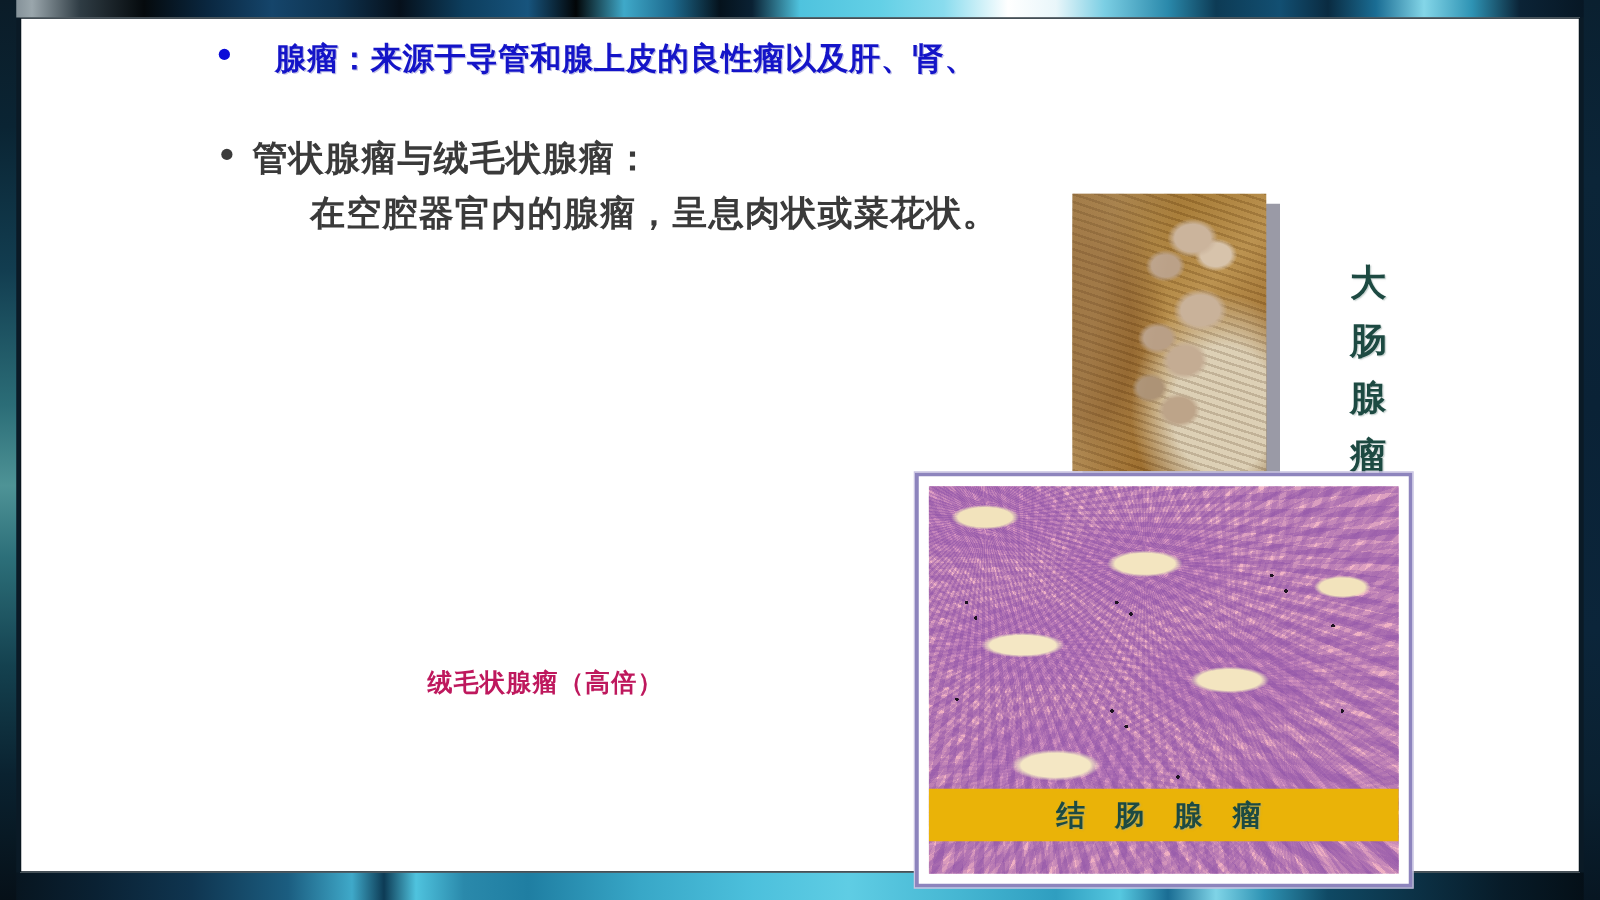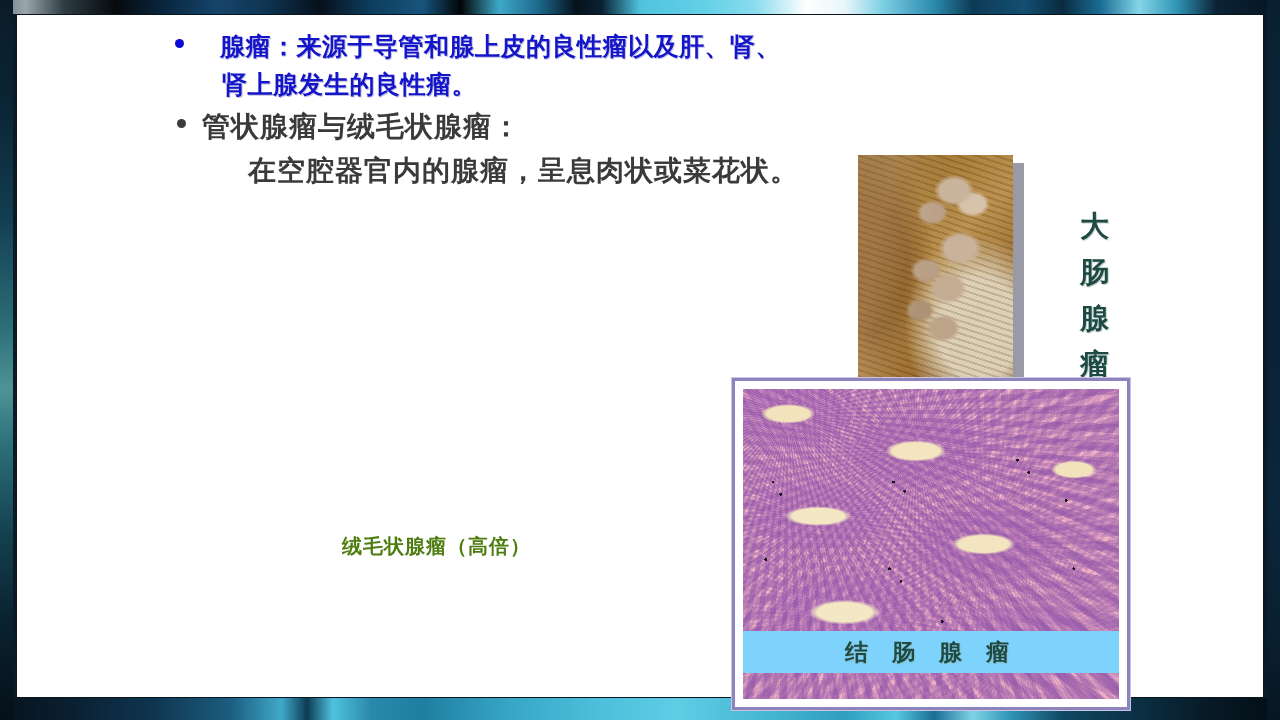--- a/index.html
+++ b/index.html
@@ -131,21 +131,21 @@
       rgba(255,255,255,0) 0 72%, rgba(255,255,255,.80) 86%, #ffffff 97%);
   }
   #villous-code {
     position:absolute; left:18px; bottom:20px;
     color:#4a1030; font-size:17px; font-weight:bold;
     font-family:"DejaVu Serif","Liberation Serif",serif;
     text-shadow:0 1px 1px rgba(255,255,255,.5);
   }
   #villous-caption {
     position:absolute; left:164px; top:518px; width:511px;
-    text-align:center; color:#4d7c0f; font-size:20px; font-weight:bold;
+    text-align:center; color:#be185d; font-size:20px; font-weight:bold;
     letter-spacing:1px;
   }
 
   
   #gross-wrap { position:absolute; left:841px; top:140px; width:162px; height:228px; }
   #gross-shadow {
     position:absolute; left:8px; top:8px; width:158px; height:224px;
     background:#9a9aa6;
   }
   #gross {
@@ -227,21 +227,21 @@
       radial-gradient(ellipse 95px 50px at 46% 20%, #bc78bb 0 58%, rgba(188,120,187,0) 82%),
       radial-gradient(ellipse 90px 48px at 20% 41%, #c07bbf 0 58%, rgba(192,123,191,0) 82%),
       radial-gradient(ellipse 98px 52px at 64% 50%, #b974b8 0 58%, rgba(185,116,184,0) 82%),
       radial-gradient(ellipse 100px 54px at 27% 72%, #c07bbf 0 58%, rgba(192,123,191,0) 82%),
       radial-gradient(ellipse 96px 50px at 76% 82%, #bc78bb 0 58%, rgba(188,120,187,0) 82%),
       linear-gradient(#f0b6c8, #eaa9c0);
     background-blend-mode:normal;
   }
   #colon-band {
     position:absolute; left:0; right:0; bottom:26px; height:42px;
-    background:#7dd3fc; display:flex; align-items:center; justify-content:center;margin-top:43px;
+    background:#eab308; display:flex; align-items:center; justify-content:center;margin-top:43px;
   }
   #colon-caption {
     color:#1d4a42; font-size:23px; font-weight:bold; letter-spacing:8px;
     text-shadow:1px 1px 1px rgba(150,170,165,.5);
   }
 </style>
 </head>
 <body>
 
 <div id="slide">
@@ -250,21 +250,20 @@
   <div class="edge edge-bottom"></div>
   <div class="edge edge-left"></div>
   <div class="edge edge-right"></div>
 
   <div class="page">
 
     <div class="bullet-row" id="b1">
       <span class="dot dot-blue"></span>
       <span class="txt-blue">腺瘤：来源于导管和腺上皮的良性瘤以及肝、肾、</span>
     </div>
-    <div class="txt-blue" id="b1-line2">肾上腺发生的良性瘤。</div>
 
     <div class="bullet-row" id="b2">
       <span class="dot dot-dark"></span>
       <span class="txt-dark">管状腺瘤与绒毛状腺瘤：</span>
     </div>
     <div class="txt-dark" id="b2-line2">在空腔器官内的腺瘤，呈息肉状或菜花状。</div>
 
     <div id="villous-caption">绒毛状腺瘤（高倍）</div>
 
     <div id="gross-wrap">

